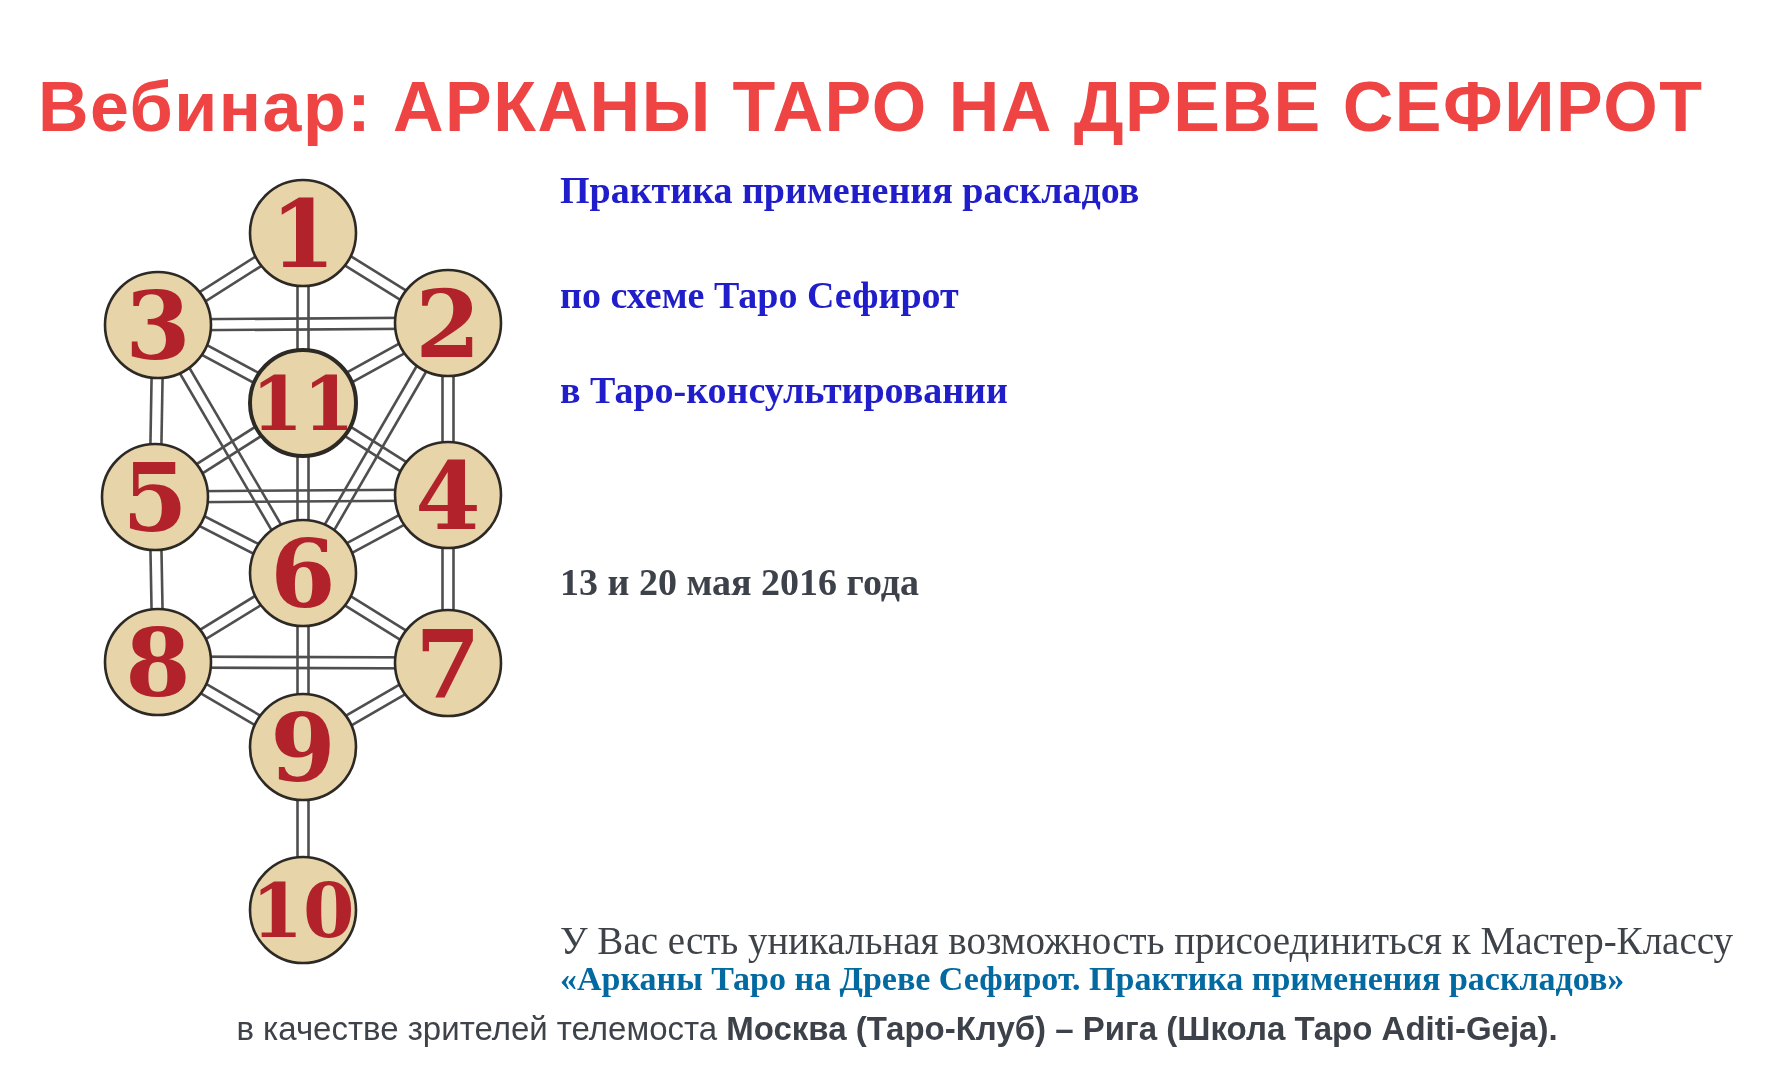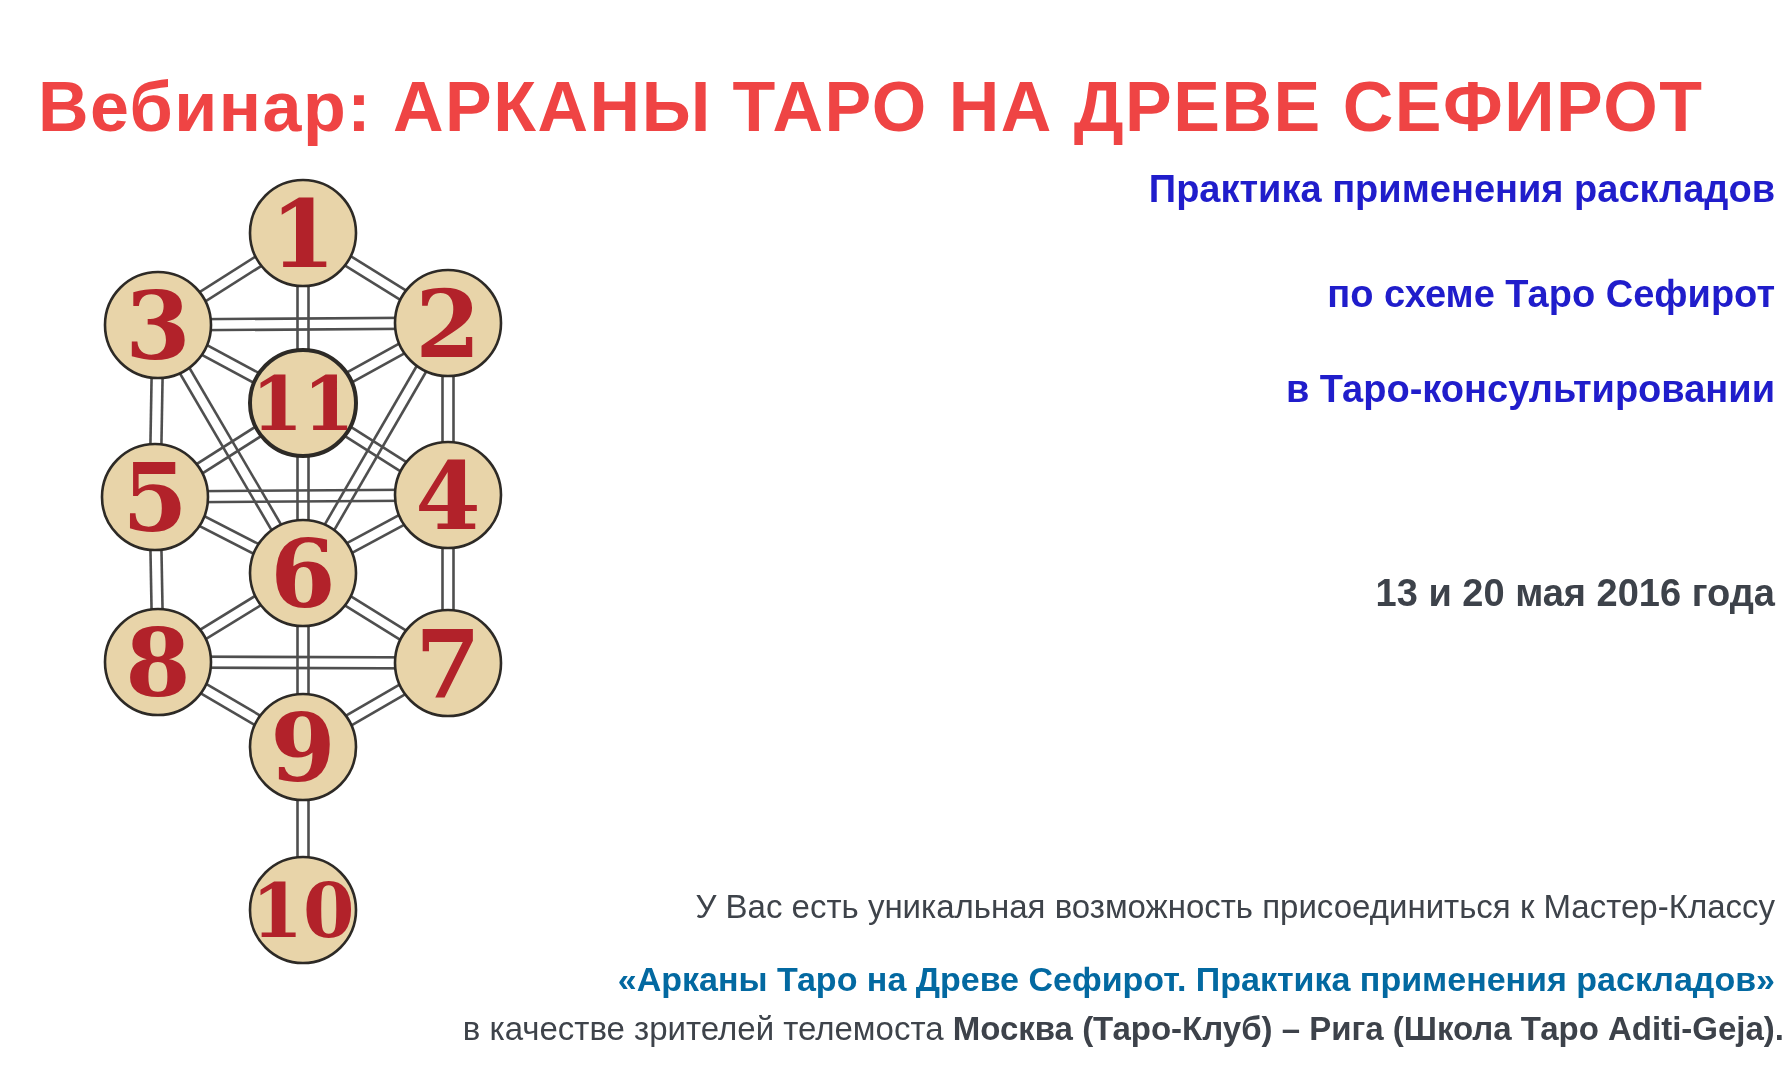--- a/index.html
+++ b/index.html
@@ -7,40 +7,40 @@
     width:1783px;height:1080px;position:relative;background:#ffffff;
     font-family:"Liberation Sans",sans-serif;overflow:hidden;
   }
   .abs{position:absolute;}
   .page-title{
     left:38px;top:20px;width:1745px;
     font-size:70px;font-weight:bold;letter-spacing:1.5px;
     color:#ef4444;white-space:nowrap;
   }
   .right-col{
-    left:560px;width:1215px;text-align:right;white-space:nowrap;
+    left:560px;width:1215px;text-align:left;white-space:nowrap;font-family:Liberation Serif, serif;
   }
   .blue-line{
     font-size:38px;font-weight:bold;color:#201dcb;
   }
   .blue-1{top:168px;}
   .blue-2{top:273px;}
   .blue-3{top:368px;}
   .date-line{
-    top:560px;font-size:38px;font-weight:bold;color:#3d424a;margin-top:12px;
+    top:560px;font-size:38px;font-weight:bold;color:#3d424a;
   }
   .offer{
     left:562px;top:732px;width:1210px;
     font-size:35px;font-style:italic;font-weight:600;
     color:#3e434a;line-height:46px;text-align:left;
   }
-  .invite-1{top:888px;font-size:33px;font-weight:normal;color:#3e434a;}
+  .invite-1{top:918px;font-size:39px;font-weight:normal;color:#3e434a;}
   .invite-2{top:960px;font-size:34px;font-weight:bold;color:#0369a1;}
   .invite-3{
-    left:44px;top:1010px;width:1740px;text-align:right;white-space:nowrap;
+    left:27px;top:1010px;width:1740px;text-align:center;white-space:nowrap;
     font-size:33px;color:#3e434a;
   }
   .invite-3 .bold-part{font-weight:bold;color:#3d424a;}
   .tree-wrap{left:60px;top:150px;width:460px;height:830px;}
   svg text{
     font-family:"DejaVu Serif",serif;font-weight:bold;
   }
 </style>
 </head>
 <body>

